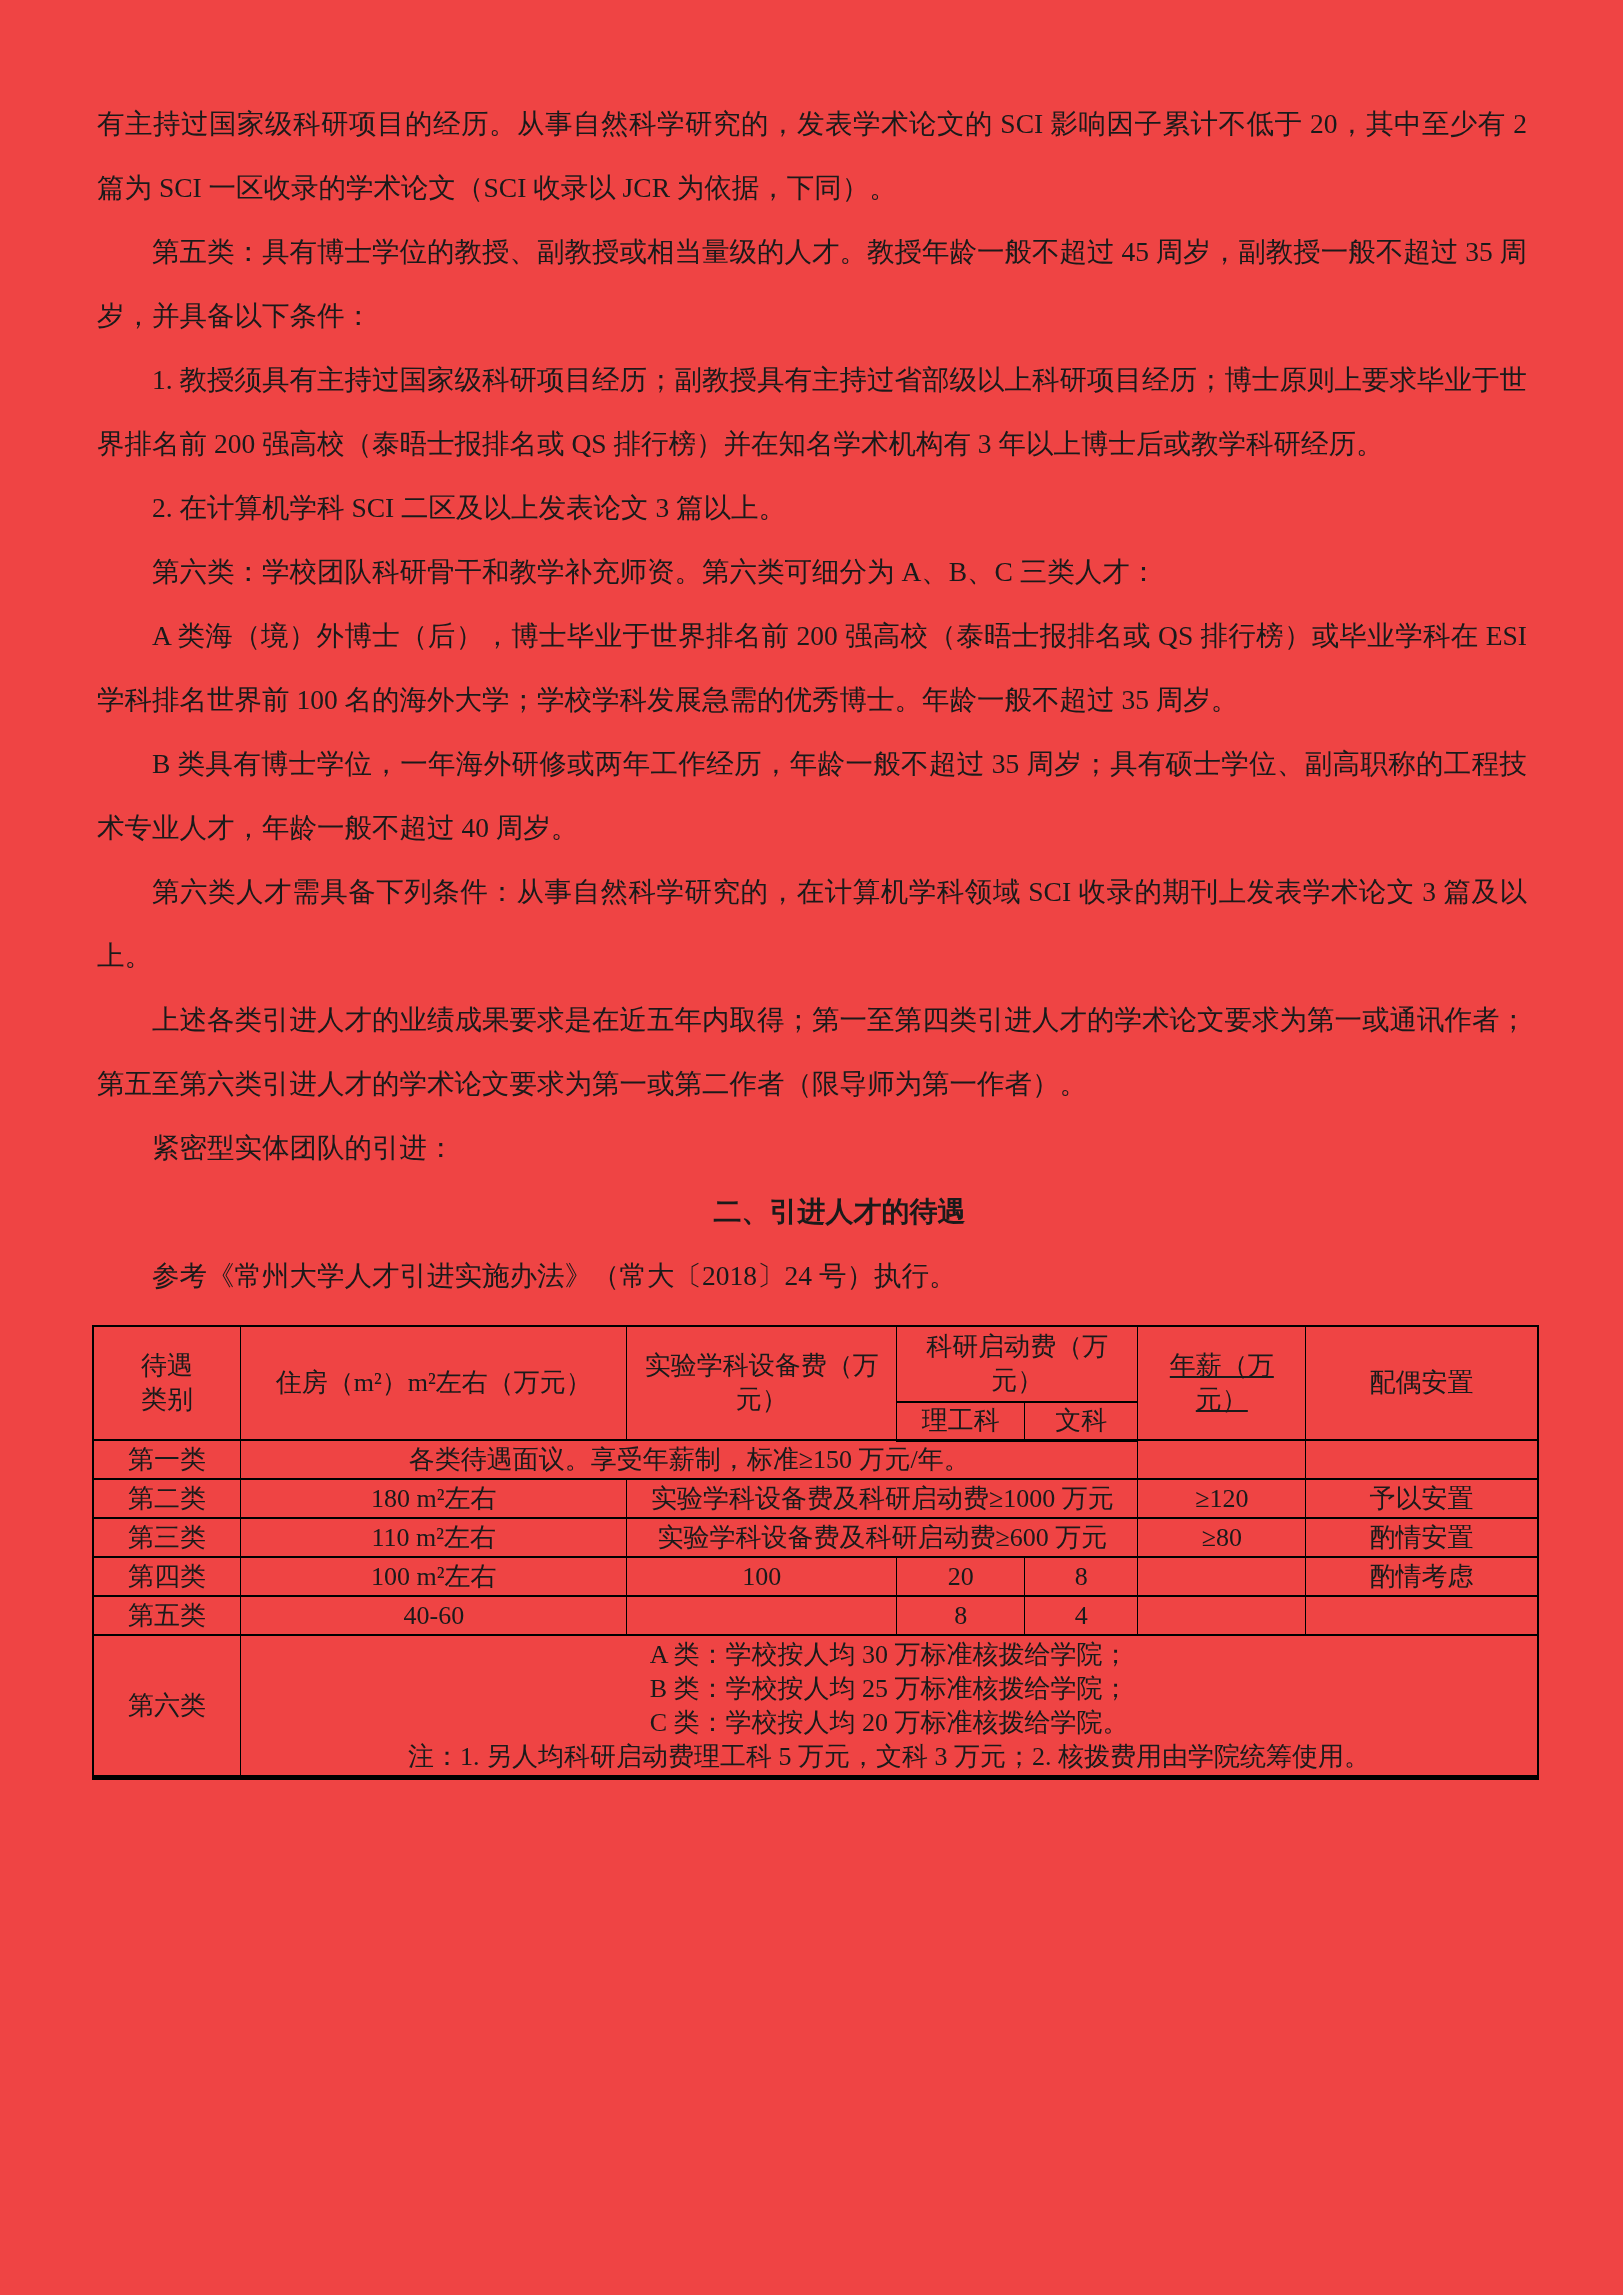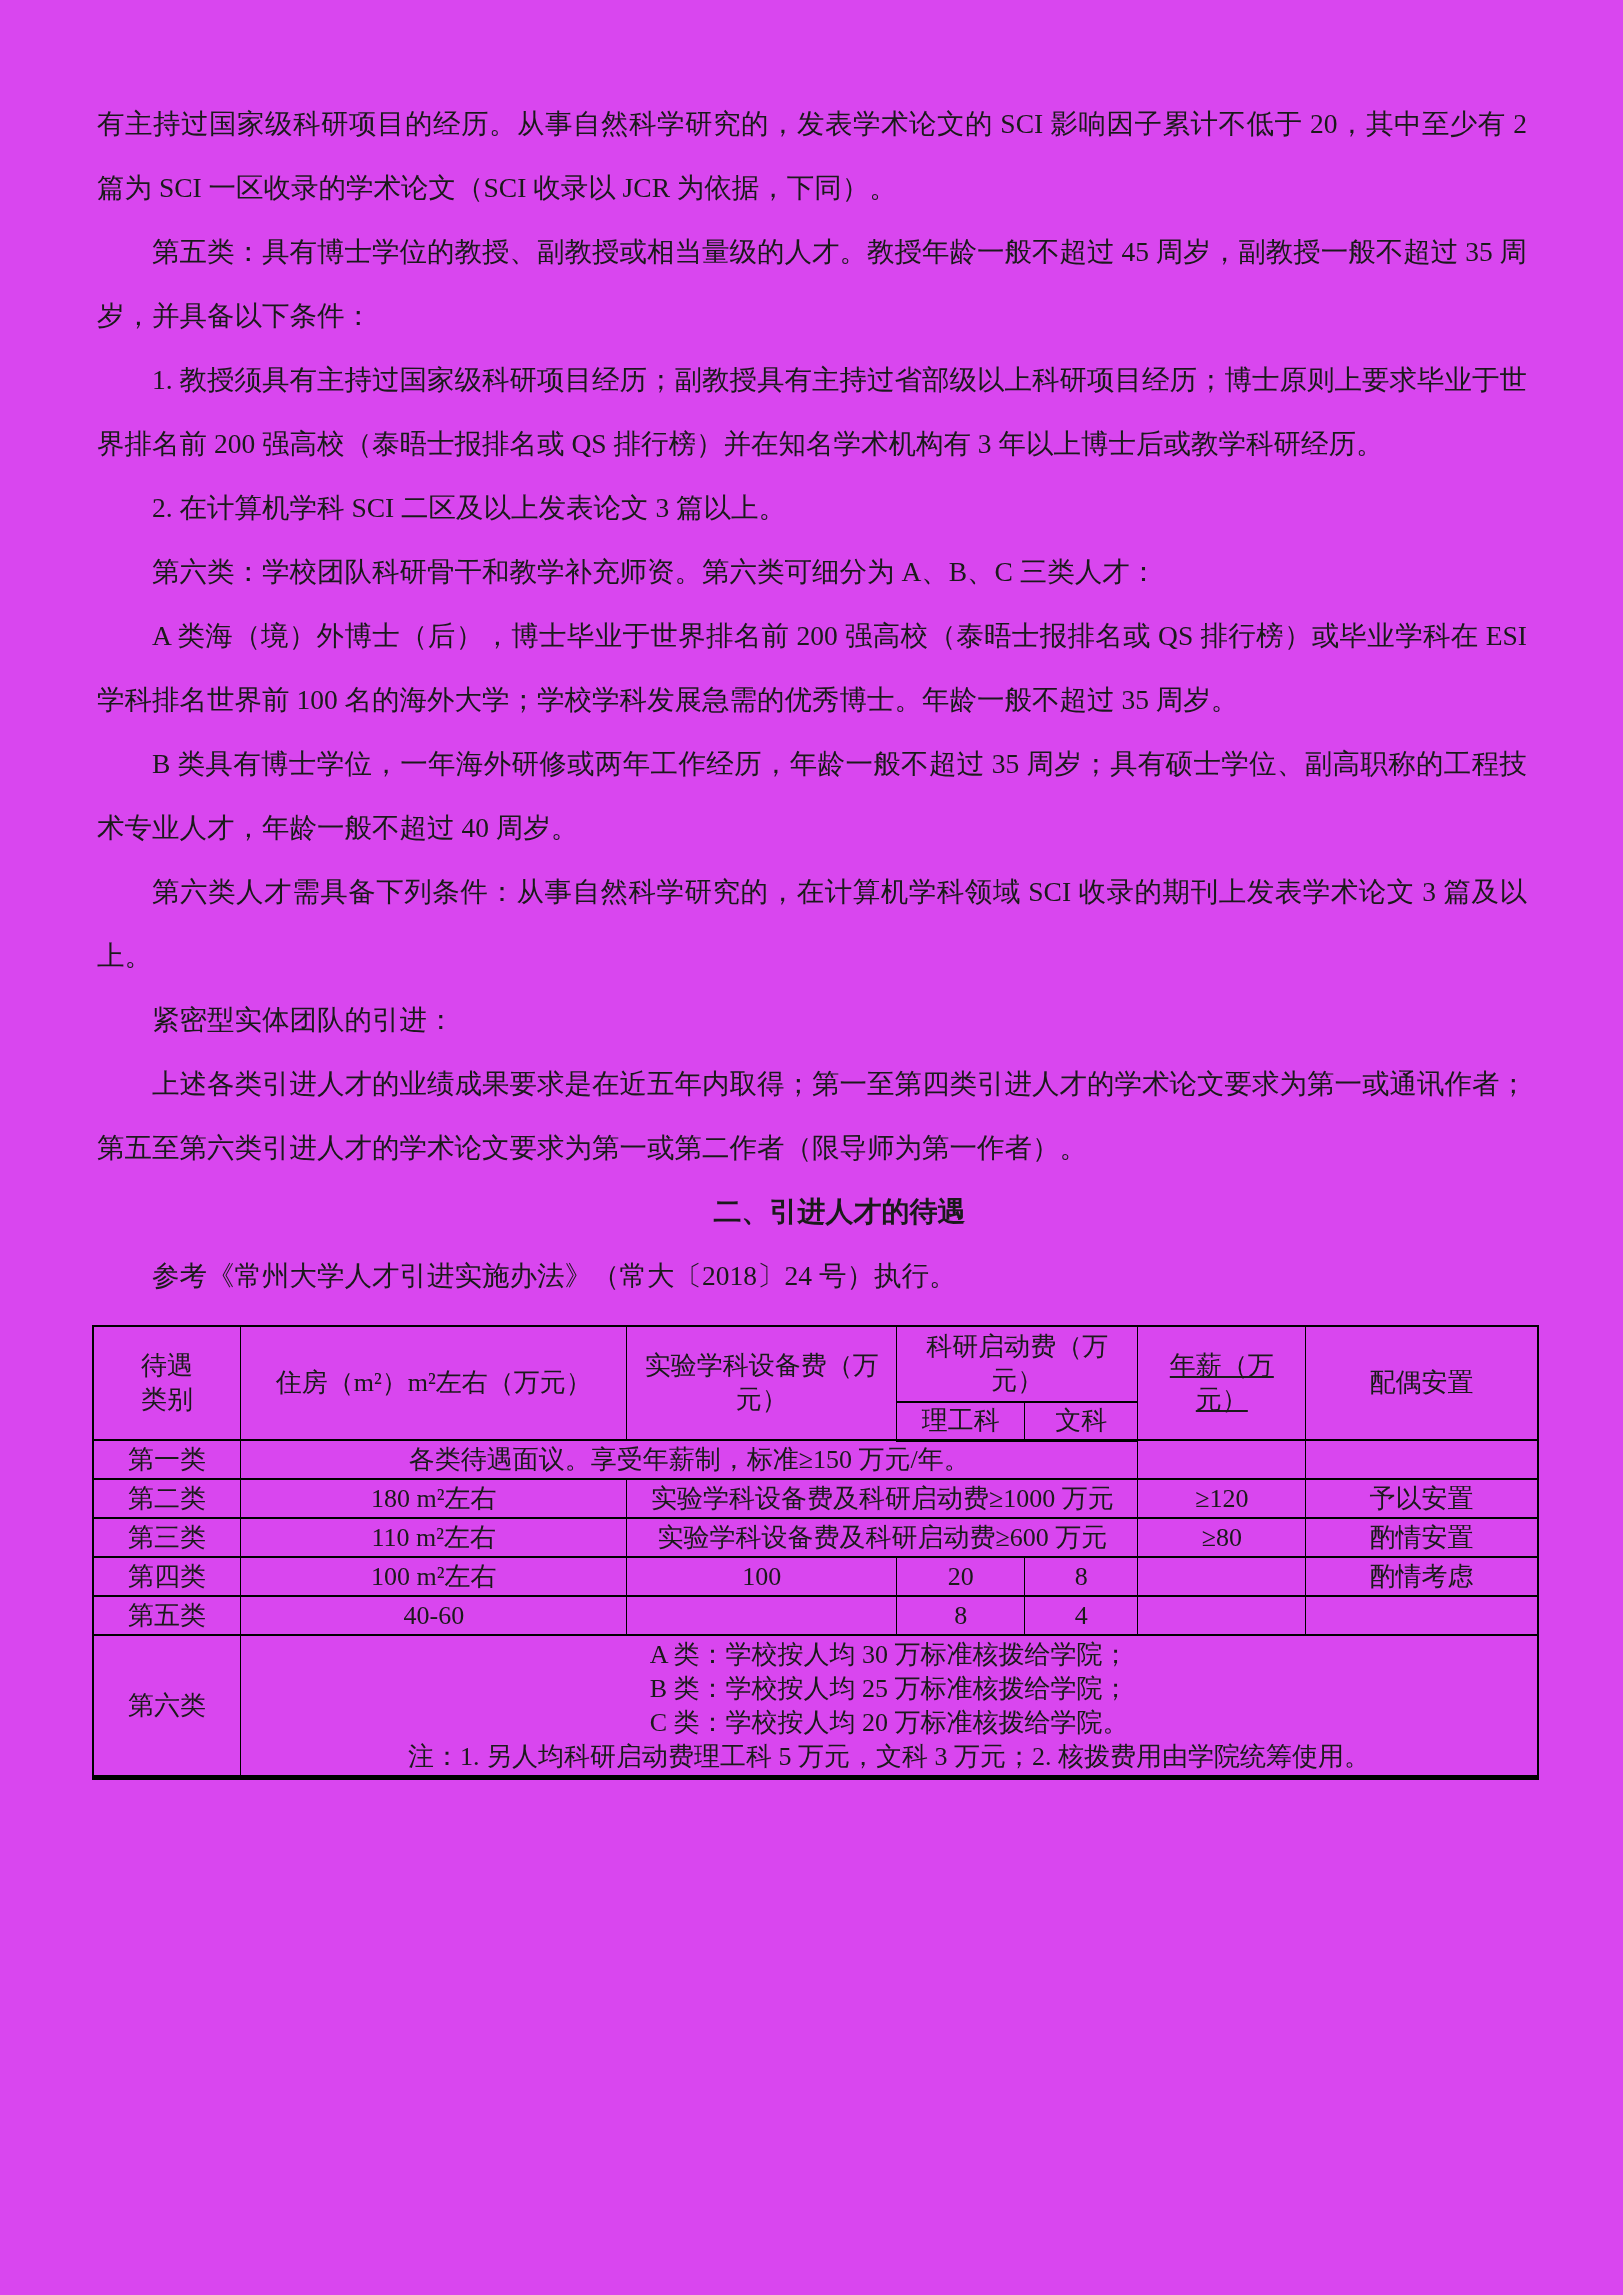--- a/index.html
+++ b/index.html
@@ -1,21 +1,21 @@
 <!DOCTYPE html>
 <html style="font-size:10.5px"><head>
 <meta charset="utf-8">
 <style>
   html,body { margin:0; padding:0; background:#e8e8e8; }
   .page {
     position:relative;
     width:1623px;
     height:2295px;
     margin:0 auto;
-    background:#d946ef;
+    background:#ef4444;
     color:#1a1a1a;
     font-family:"Liberation Serif","DejaVu Serif",serif;
   }
   .content {
     position:absolute;
     top:92px;
     left:97px;
     width:1430px;
   }
   p.body-text {
@@ -76,22 +76,22 @@
   <div class="content">
 
     <p class="body-text no-indent">有主持过国家级科研项目的经历。从事自然科学研究的，发表学术论文的 SCI 影响因子累计不低于 20，其中至少有 2 篇为 SCI 一区收录的学术论文（SCI 收录以 JCR 为依据，下同）。</p>
     <p class="body-text">第五类：具有博士学位的教授、副教授或相当量级的人才。教授年龄一般不超过 45 周岁，副教授一般不超过 35 周岁，并具备以下条件：</p>
     <p class="body-text">1. 教授须具有主持过国家级科研项目经历；副教授具有主持过省部级以上科研项目经历；博士原则上要求毕业于世界排名前 200 强高校（泰晤士报排名或 QS 排行榜）并在知名学术机构有 3 年以上博士后或教学科研经历。</p>
     <p class="body-text">2. 在计算机学科 SCI 二区及以上发表论文 3 篇以上。</p>
     <p class="body-text">第六类：学校团队科研骨干和教学补充师资。第六类可细分为 A、B、C 三类人才：</p>
     <p class="body-text">A 类海（境）外博士（后），博士毕业于世界排名前 200 强高校（泰晤士报排名或 QS 排行榜）或毕业学科在 ESI 学科排名世界前 100 名的海外大学；学校学科发展急需的优秀博士。年龄一般不超过 35 周岁。</p>
     <p class="body-text">B 类具有博士学位，一年海外研修或两年工作经历，年龄一般不超过 35 周岁；具有硕士学位、副高职称的工程技术专业人才，年龄一般不超过 40 周岁。</p>
     <p class="body-text">第六类人才需具备下列条件：从事自然科学研究的，在计算机学科领域 SCI 收录的期刊上发表学术论文 3 篇及以上。</p>
+    <p class="body-text">上述各类引进人才的业绩成果要求是在近五年内取得；第一至第四类引进人才的学术论文要求为第一或通讯作者；第五至第六类引进人才的学术论文要求为第一或第二作者（限导师为第一作者）。</p>
     <p class="body-text">紧密型实体团队的引进：</p>
-    <p class="body-text">上述各类引进人才的业绩成果要求是在近五年内取得；第一至第四类引进人才的学术论文要求为第一或通讯作者；第五至第六类引进人才的学术论文要求为第一或第二作者（限导师为第一作者）。</p>
 
     <p class="section-heading">二、引进人才的待遇</p>
     <p class="body-text">参考《常州大学人才引进实施办法》（常大〔2018〕24 号）执行。</p>
 
     <table class="treatment">
       <colgroup>
         <col style="width:148px">
         <col style="width:386px">
         <col style="width:270px">
         <col style="width:128px">

